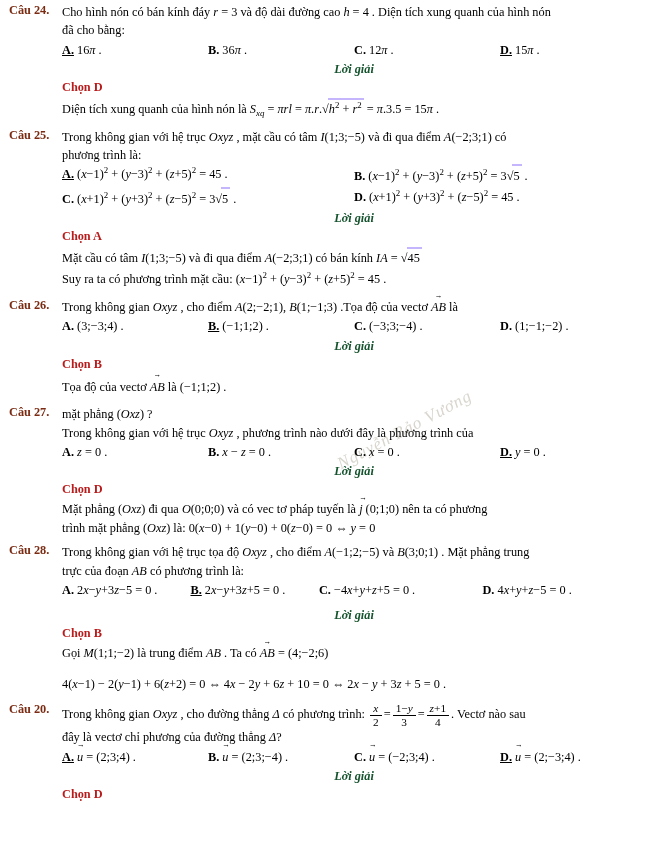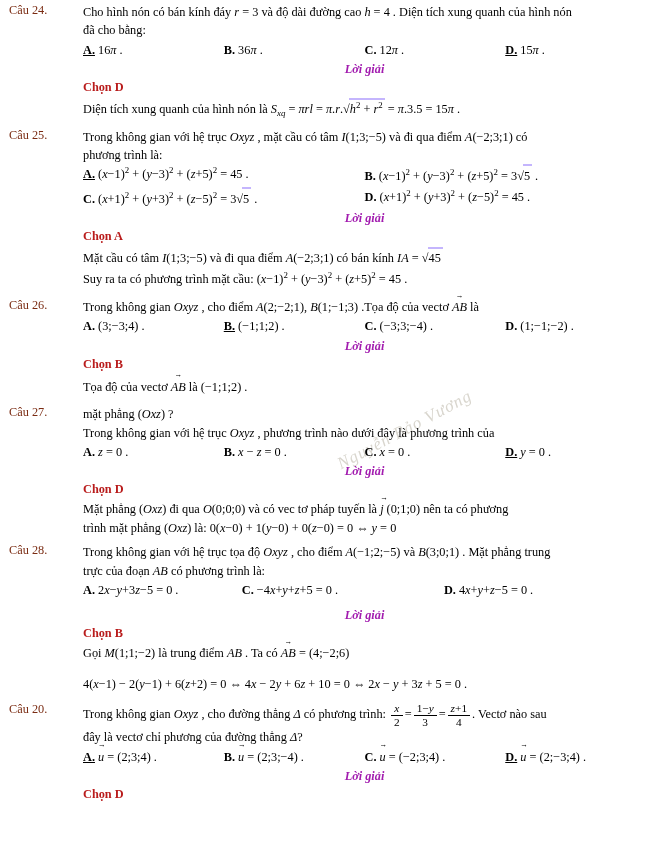--- a/index.html
+++ b/index.html
@@ -38,32 +38,31 @@
   }
   .q {
     position: relative;
     display: flex;
     align-items: flex-start;
     margin: 0;
     z-index: 1;
   }
   .q-label {
     color: #7a2b12;
-    font-weight: normal;
+    font-weight: bold;
     width: 62px;
     flex: 0 0 62px;
     text-align: left;
     padding-left: 9px;
     box-sizing: border-box;
     font-size: 12.3px;
   }
   .q-body {
     flex: 1 1 auto;
     padding-right: 4px;
-    margin-left: 21px;
   }
   .line {
     line-height: 1.5;
   }
   .opts {
     display: flex;
     width: 100%;
     line-height: 1.65;
     justify-content: center;
   }
@@ -73,21 +72,21 @@
   .opt.wide { flex: 1.12 1 0; }
   .opt.narrow { flex: 0.88 1 0; }
   .ol {
     font-weight: bold;
   }
   .ol.u {
     text-decoration: underline;
   }
   .loigiai {
     text-align: center;
-    color: #a21caf;
+    color: #14532d;
     font-weight: bold;
     font-style: italic;
     margin: 2px 0 2px 0;
   }
   .chon {
     color: #b91c1c;
     font-weight: bold;
     margin-top: 3px;
   }
   .sp { height: 6px; }
@@ -240,20 +239,21 @@
   <div class="sp"></div>
   <div class="q">
     <div class="q-label">Câu 28.</div>
     <div class="q-body">
       <div class="line">
         Trong không gian với hệ trục tọa độ <i class="v">Oxyz</i> , cho điểm <i class="v">A</i>(−1;2;−5) và <i class="v">B</i>(3;0;1) . Mặt phẳng trung
       </div>
       <div class="line">trực của đoạn <i class="v">AB</i> có phương trình là:</div>
       <div class="opts">
         <div class="opt narrow"><span class="ol">A.</span> 2<i class="v">x</i>−<i class="v">y</i>+3<i class="v">z</i>−5 = 0 .</div>
+        <div class="opt narrow"><span class="ol u">B.</span> 2<i class="v">x</i>−<i class="v">y</i>+3<i class="v">z</i>+5 = 0 .</div>
         <div class="opt wide"><span class="ol">C.</span> −4<i class="v">x</i>+<i class="v">y</i>+<i class="v">z</i>+5 = 0 .</div>
         <div class="opt wide"><span class="ol">D.</span> 4<i class="v">x</i>+<i class="v">y</i>+<i class="v">z</i>−5 = 0 .</div>
       </div>
       <div class="sp"></div>
       <div class="loigiai">Lời giải</div>
       <div class="chon">Chọn B</div>
       <div class="sp-s"></div>
       <div class="line">
         Gọi <i class="v">M</i>(1;1;−2) là trung điểm <i class="v">AB</i> . Ta có <span class="vec">AB</span> = (4;−2;6)
       </div>

